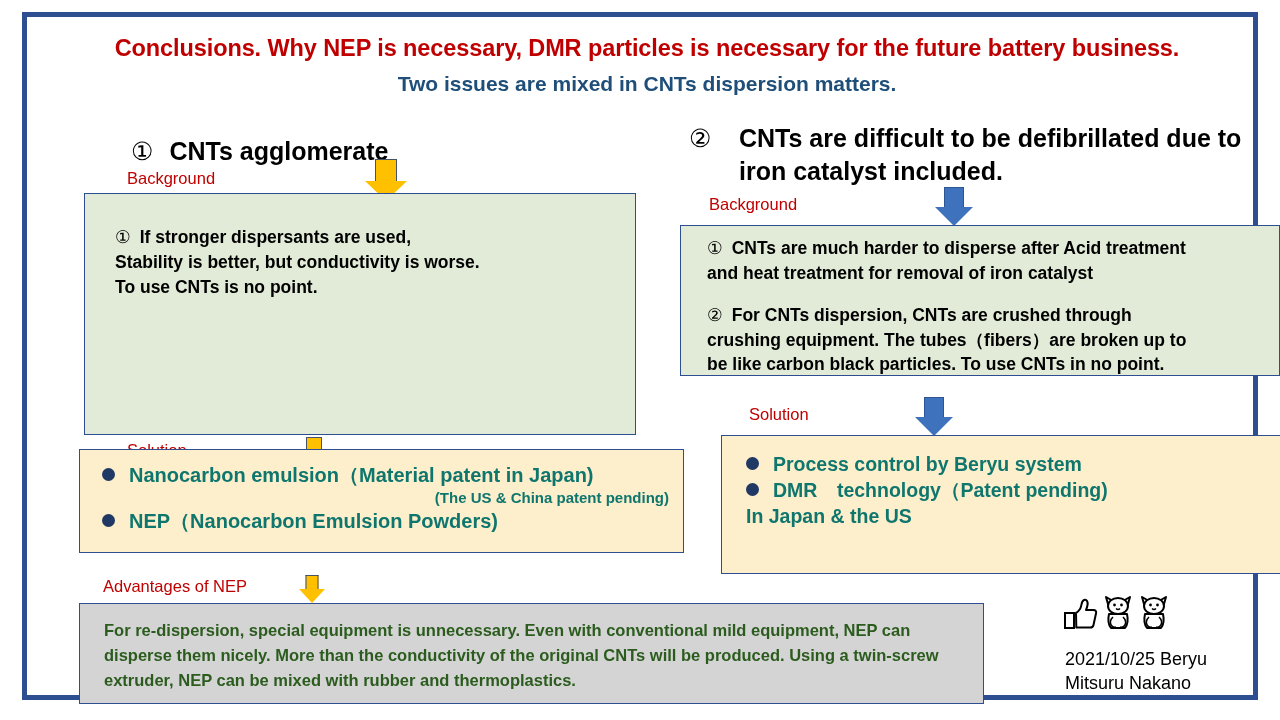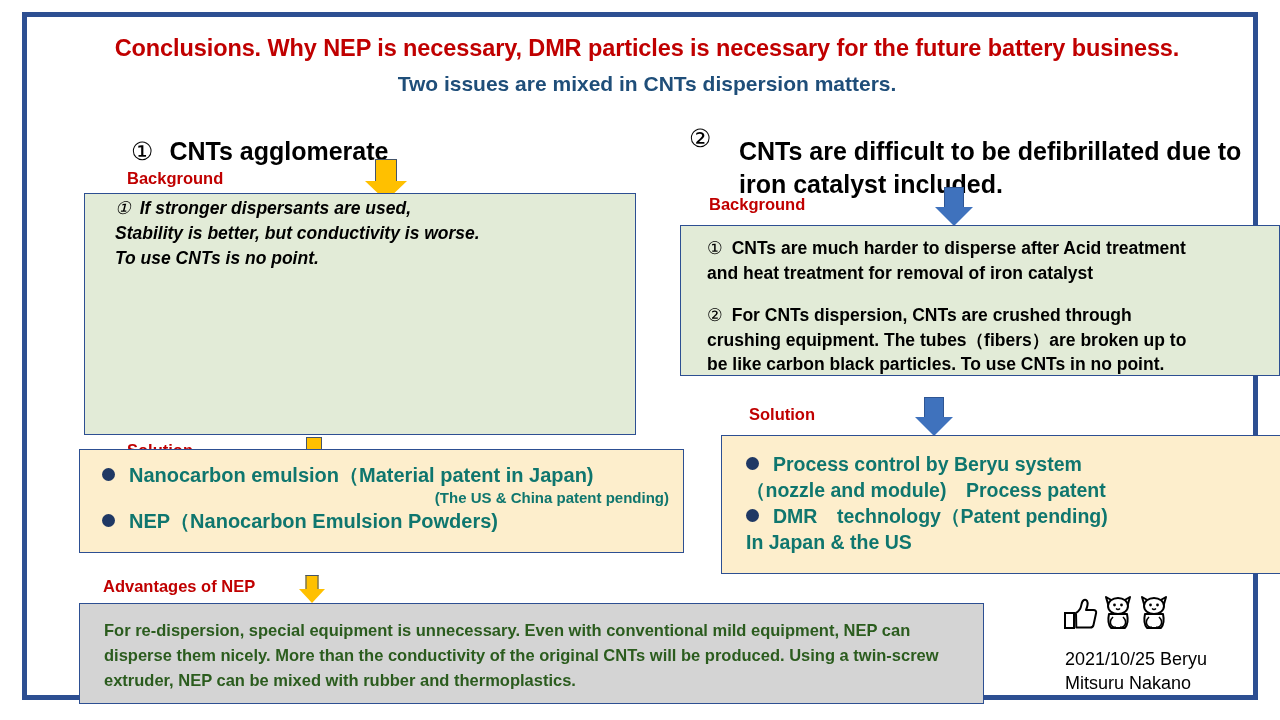--- a/index.html
+++ b/index.html
@@ -67,27 +67,27 @@
     margin-right: 16px;
   }
   #head-left { left: 86px; top: 118px; white-space: nowrap; margin-left: 18px; }
   #head-right { left: 662px; top: 105px; width: 580px; }
   #head-right .num {
     position: absolute;
     left: 0;
     top: 0;
     margin: 0;
   }
-  #head-right .htext { display: block; margin-left: 50px; margin-top: 13px; }
+  #head-right .htext { display: block; margin-left: 50px; }
   
   .label-red {
     position: absolute;
     color: #c00000;
     font-size: 16.5px;
-    font-weight: bold;
+    font-weight: normal;
     white-space: nowrap;
   }
   #bg-label-left   { left: 100px; top: 152px; }
   #sol-label-left  { left: 100px; top: 424px; }
   #adv-label-left  { left: 76px;  top: 560px; }
   #bg-label-right  { left: 682px; top: 178px; }
   #sol-label-right { left: 722px; top: 388px; }
   
   .box {
     position: absolute;
@@ -105,21 +105,21 @@
   #box-sol-right { left: 694px; top: 418px; width: 563px; height: 139px; }
 
   
   .bg-text {
     position: absolute;
     color: #000000;
     font-size: 17.5px;
     font-weight: bold;
     line-height: 1.42;
   }
-  #box-bg-left .bg-text  { left: 30px; top: 2px; width: 510px; font-style: italic; }
+  #box-bg-left .bg-text  { left: 30px; top: 31px; width: 510px; }
   #box-bg-right .bg-text { left: 26px; top: 10px; width: 560px; }
   .bg-text p { margin: 0 0 0 0; }
   .bg-text .gap { height: 17px; }
   .bg-text .num { font-weight: normal; margin-right: 9px; }
 
   .sol-text {
     position: absolute;
     color: #0f766e;
     font-weight: bold;
   }
@@ -293,21 +293,20 @@
     <div class="arrow arrow-blue" id="arrow-5">
       <div class="shaft"></div>
         <div class="head"></div>
     </div>
 
     <div class="box box-cream" id="box-sol-right">
       <div class="sol-text">
         <div>
           <span class="bullet"></span><span>Process control by Beryu system</span>
         </div>
-        <div>（nozzle and module)　Process patent</div>
         <div>
           <span class="bullet"></span><span>DMR　technology（Patent pending)</span>
         </div>
         <div>In Japan &amp; the US</div>
       </div>
     </div>
 
     <div id="emoji-row">
 
       <svg width="38" height="34" viewBox="0 0 38 34">

